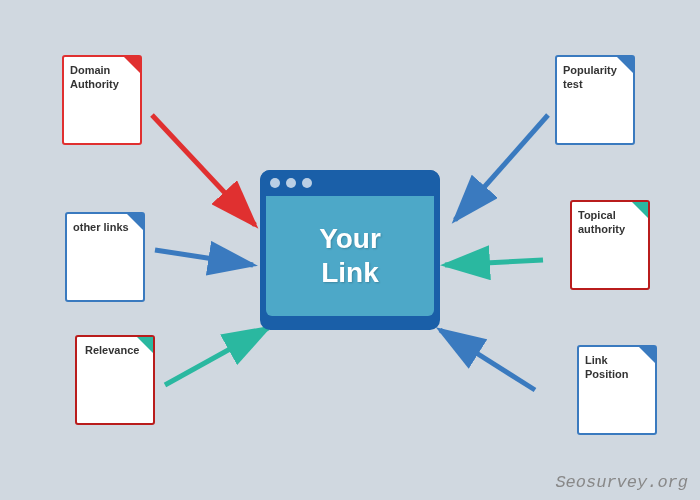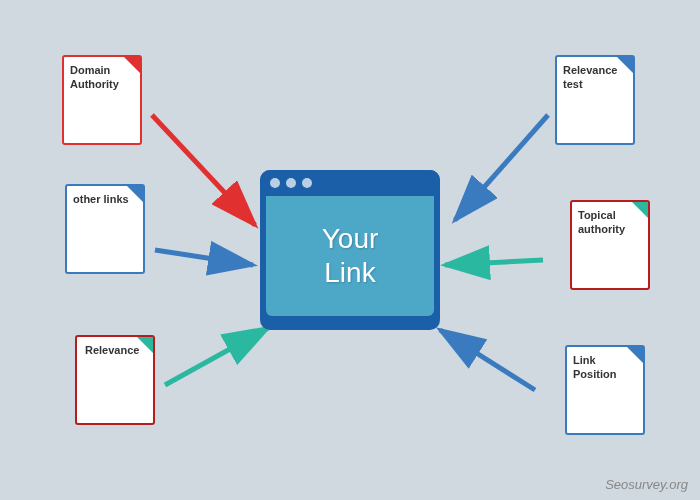--- a/index.html
+++ b/index.html
@@ -53,21 +53,21 @@
       border-radius: 0 0 6px 6px;
       height: 120px;
       display: flex;
       align-items: center;
       justify-content: center;
     }
 
     .your-site-text {
       color: white;
       font-size: 28px;
-      font-weight: normal;
+      font-weight: bold;
       text-align: center;
       line-height: 1.2;
       text-shadow: 1px 1px 2px rgba(0,0,0,0.2);
     }
 
     
     .doc-card {
       position: absolute;
       width: 80px;
       height: 90px;
@@ -118,58 +118,59 @@
       top: 55px;
       left: 62px;
     }
 
     .card-popularity-test {
       top: 55px;
       right: 65px;
     }
 
     .card-other-links {
-      top: 184px;
+      top: 212px;
       left: 65px;
     }
 
     .card-topical-authority {
       top: 200px;
       right: 50px;
     }
 
     .card-relevance {
       bottom: 75px;
       left: 75px;
       padding-left: 8px;
     }
 
     .card-link-position {
       bottom: 65px;
-      right: 55px;
+      right: 43px;
     }
 
     
     .arrows-svg {
       position: absolute;
       top: 0;
       left: 0;
       width: 700px;
       height: 500px;
       pointer-events: none;
       z-index: 8;
     }
 
     .watermark {
       position: absolute;
       bottom: 8px;
       right: 12px;
-      font-size: 13px;
+      font-size: 17px;
       color: #888;
       font-style: italic;
+      font-family: Liberation Mono, monospace;
     }
   </style>
 </head>
 <body>
 
 <div class="diagram-container">
 
   <svg class="arrows-svg">
     <defs>
 
@@ -221,21 +222,21 @@
         <span>Link</span>
       </div>
     </div>
   </div>
 
   <div class="doc-card doc-card-red card-domain-authority">
     <span>Domain Authority</span>
   </div>
 
   <div class="doc-card doc-card-blue card-popularity-test">
-    <span>Relevance test</span>
+    <span>Popularity test</span>
   </div>
 
   <div class="doc-card doc-card-blue card-other-links">
     <span>other links</span>
   </div>
 
   <div class="doc-card doc-card-teal card-topical-authority">
     <span>Topical authority</span>
   </div>
 

